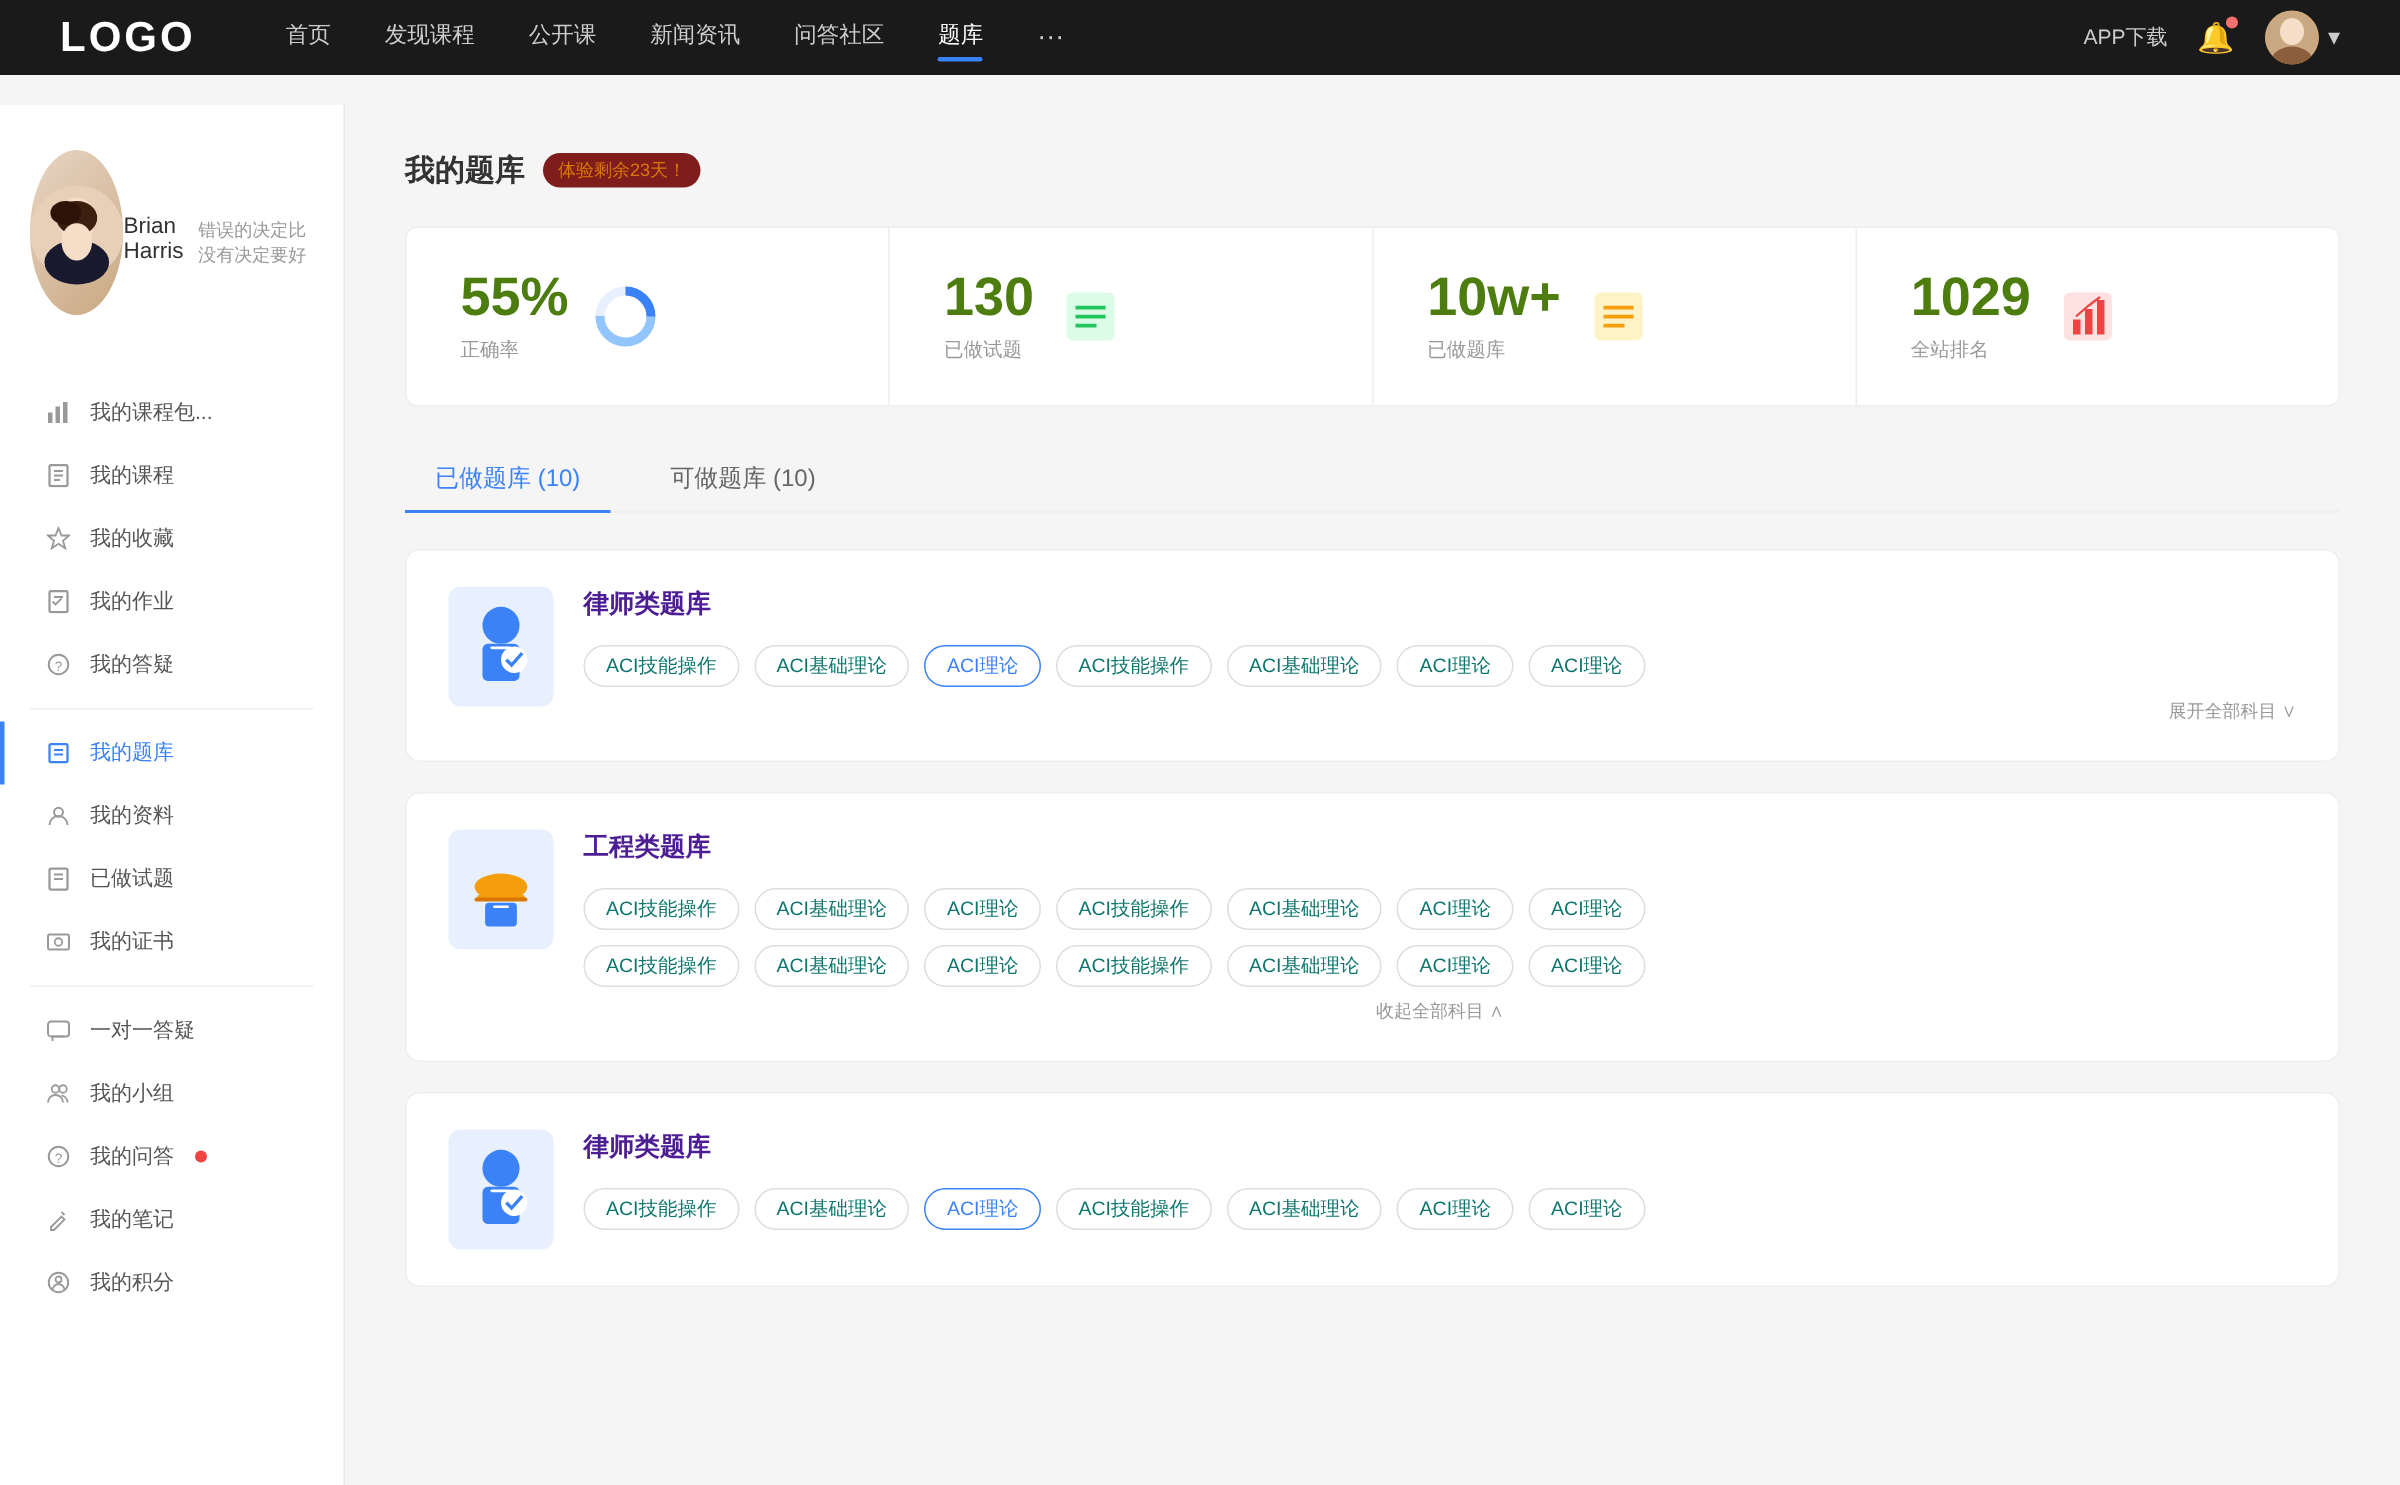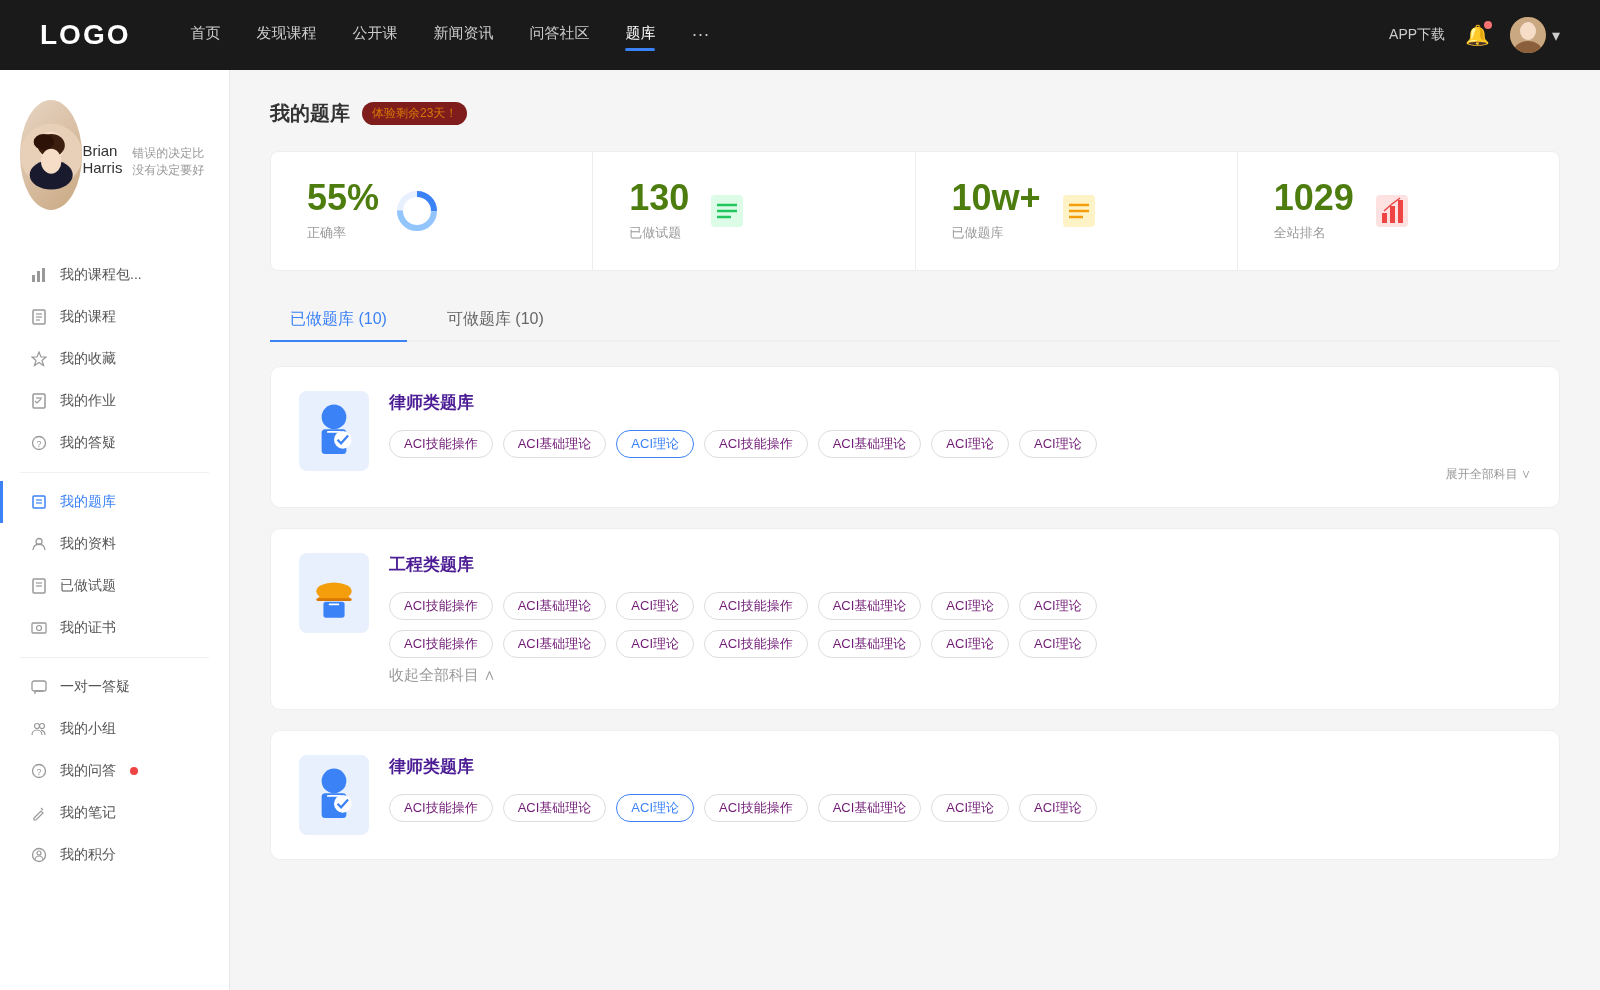--- a/index.html
+++ b/index.html
@@ -1,21 +1,21 @@
 <!DOCTYPE html>
 <html><head>
   <meta charset="utf-8">
   <style>
     * { box-sizing: border-box; margin: 0; padding: 0; }
     body { font-family: -apple-system, BlinkMacSystemFont, 'PingFang SC', 'Microsoft YaHei', sans-serif; background: #f5f5f5; color: #333; }
 
     
     .navbar {
       background: #1a1a1a;
-      height: 70px;
+      height: 50px;
       display: flex;
       align-items: center;
       padding: 0 40px;
       position: fixed;
       top: 0; left: 0; right: 0;
       z-index: 100;
     }
     .nav-logo {
       color: #fff;
       font-size: 28px;
@@ -296,45 +296,45 @@
       color: #4c1d95;
       margin-bottom: 16px;
     }
     .tags-row {
       display: flex;
       flex-wrap: wrap;
       gap: 10px;
     }
     .tag {
       font-size: 13px;
-      color: #701a75;
+      color: #0f766e;
       border: 1px solid #ddd;
       border-radius: 20px;
       padding: 4px 14px;
       cursor: pointer;
     }
     .tag.active-tag {
       color: #3b82f6;
       border-color: #3b82f6;
     }
     .expand-link {
       font-size: 12px;
       color: #999;
       cursor: pointer;
       text-align: right;
       margin-top: 8px;
     }
     .bank-card-full .tags-second-row {
       margin-top: 10px;
     }
     .collapse-link {
-      font-size: 15px;
+      font-size: 12px;
       color: #999;
       cursor: pointer;
-      text-align: left;
+      text-align: center;
       margin-top: 8px;
     }
   </style>
 </head>
 <body>
 
 <nav class="navbar">
   <div class="nav-logo">LOGO</div>
   <div class="nav-links">
     <span class="nav-link">首页</span>

